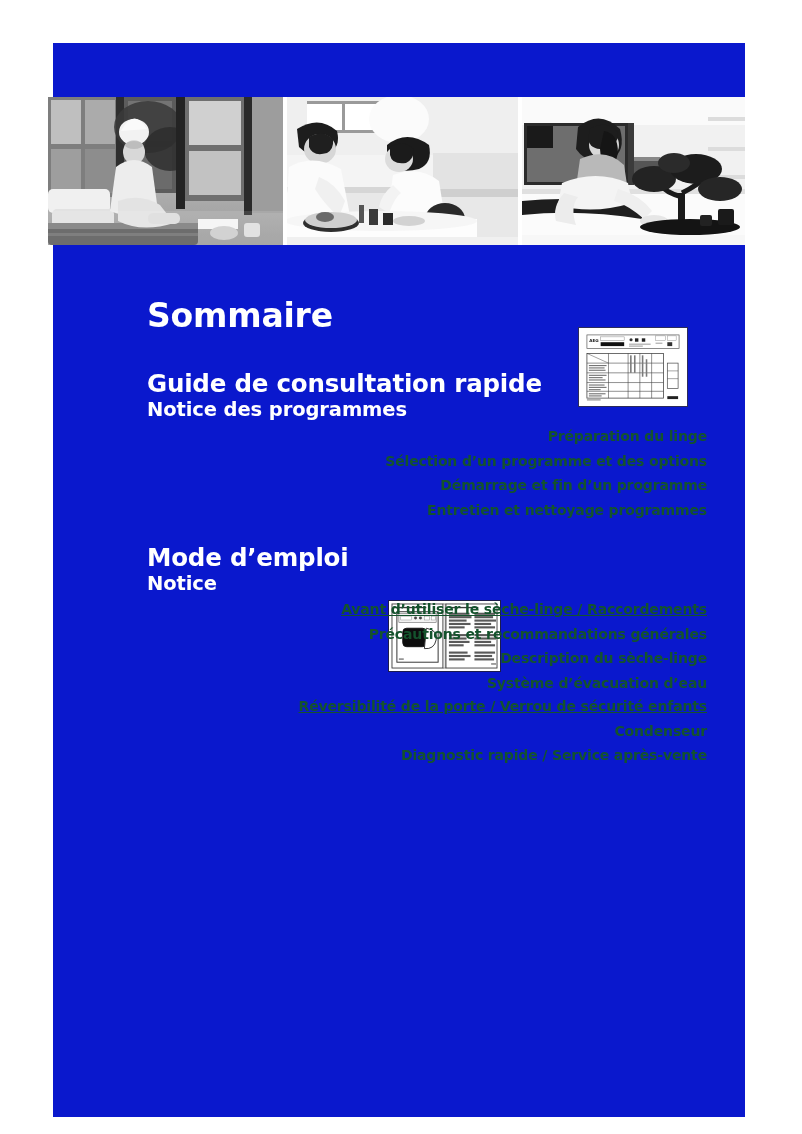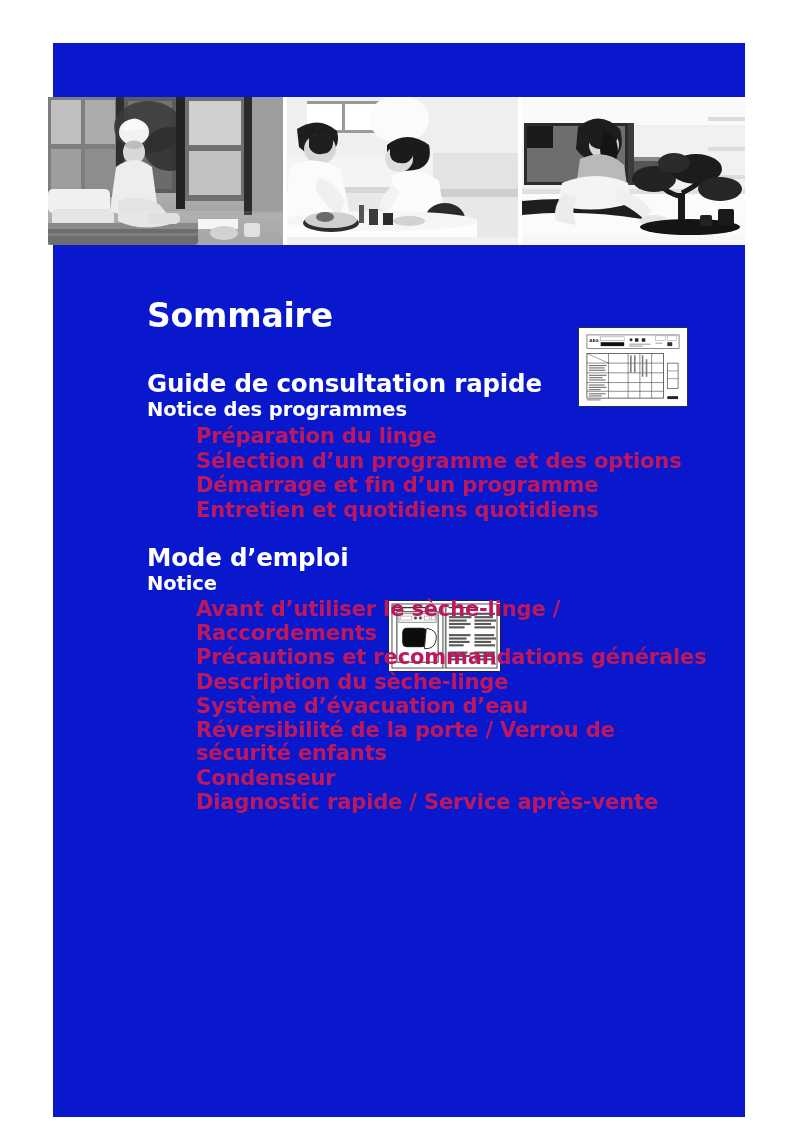--- a/index.html
+++ b/index.html
@@ -89,27 +89,28 @@
     margin: 0 0 3px 0;
     white-space: nowrap;
     letter-spacing: -0.1px;
   }
   .item-list {
     list-style: none;
     margin: 0;
     padding: 0 0 0 49px;
   }
   .item-list li {
-    color: #be185d;
-    font-size: 21px;
+    color: #14532d;
+    font-size: 14px;
     font-weight: bold;
     line-height: 24.5px;
     letter-spacing: -0.15px;
-  }
-  .item-list li.two-line { line-height: 23.5px; }
+    text-align: right;
+  }
+  .item-list li.two-line { line-height: 23.5px; text-decoration: underline; }
 
   #section-guide { margin-bottom: 8px; }
   #section-mode { margin-top: 22px; }
 
   
   .thumb {
     position: absolute;
     background: #ffffff;
     border: 1px solid #2b2b5a;
     box-sizing: border-box;
@@ -402,21 +403,21 @@
 
     <h1 class="title">Sommaire</h1>
 
     <div class="section" id="section-guide">
       <h2 class="section-heading">Guide de consultation rapide</h2>
       <h3 class="section-subheading">Notice des programmes</h3>
       <ul class="item-list">
         <li>Préparation du linge</li>
         <li>Sélection d’un programme et des options</li>
         <li>Démarrage et fin d’un programme</li>
-        <li>Entretien et quotidiens quotidiens</li>
+        <li>Entretien et nettoyage programmes</li>
       </ul>
     </div>
 
     <div class="section" id="section-mode">
       <h2 class="section-heading">Mode d’emploi</h2>
       <h3 class="section-subheading">Notice</h3>
       <ul class="item-list">
         <li class="two-line">Avant d’utiliser le sèche-linge / Raccordements</li>
         <li>Précautions et recommandations générales</li>
         <li>Description du sèche-linge</li>

